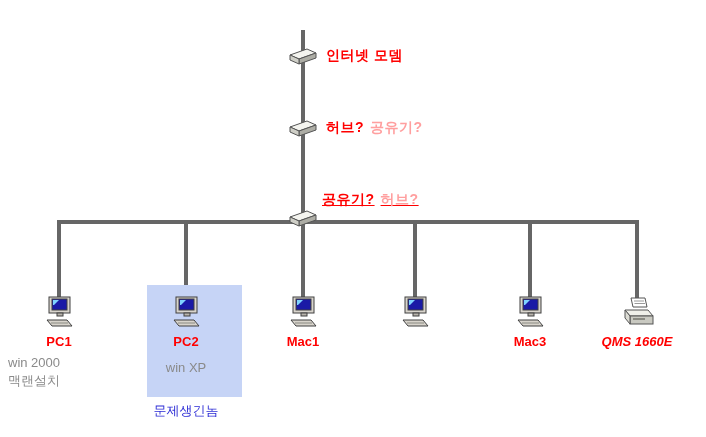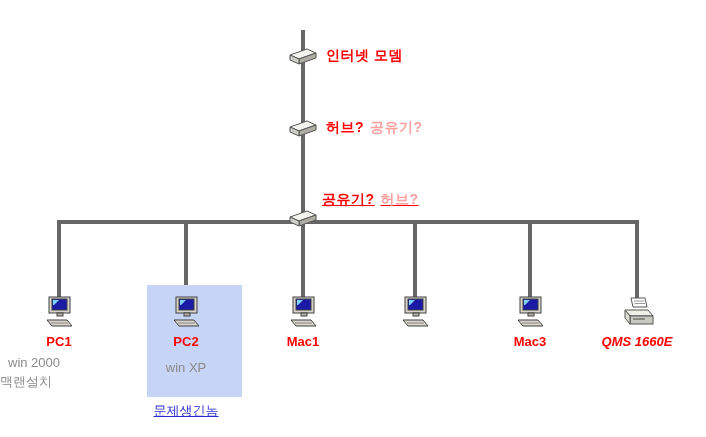--- a/index.html
+++ b/index.html
@@ -24,21 +24,21 @@
   }
   .note {
     position:absolute; font-size:13px; color:var(--note,#8a8a8a);
     line-height:19px; white-space:nowrap;
   }
   .note-center { width:120px; text-align:center; }
   .highlight-box { position:absolute; background:var(--highlight,#c6d4f6); }
   .caption-link {
     position:absolute; width:130px; text-align:center;
     font-size:13px; color:var(--caption,#2b2bd5);
-    text-decoration:underline; cursor:pointer; white-space:nowrap;
+    cursor:pointer; white-space:nowrap;
   }
 </style>
 </head>
 <body>
 
 <div class="canvas">
 
   <div class="line" style="left:301px; top:30px; width:4px; height:192px;"></div>
   <div class="line" style="left:57px; top:220px; width:582px; height:4px;"></div>
   <div class="line" style="left:57px;  top:220px; width:4px; height:80px;"></div>
@@ -88,21 +88,21 @@
       <rect x="8" y="1" width="21" height="16" fill="#d8d4cc" stroke="#404040"></rect>
       <rect x="11" y="3" width="15" height="11" fill="#1a1aa6" stroke="#404040"></rect>
       <polygon points="12,4 18,4 13,9 12,9" fill="#7fd4ff"></polygon>
       <rect x="16" y="17" width="6" height="3" fill="#b8b4ac" stroke="#404040"></rect>
       <polygon points="6,24 26,24 31,30 11,30" fill="#d8d4cc" stroke="#404040"></polygon>
       <line x1="10" y1="27" x2="27" y2="27" stroke="#8a8a82" stroke-width="1"></line>
     </svg>
   </span>
   <div class="device-label" style="left:-1px; top:334px;">PC1</div>
   <div class="note" style="left:8px;  top:353px;">win 2000</div>
-  <div class="note" style="left:0;  top:372px;">맥랜설치</div>
+  <div class="note" style="left:8px;  top:372px;font-family:Liberation Mono, monospace;">맥랜설치</div>
 
   <span class="icon" style="left:168px; top:296px;">
     <svg width="36" height="34" viewBox="0 0 36 34">
       <rect x="8" y="1" width="21" height="16" fill="#d8d4cc" stroke="#404040"></rect>
       <rect x="11" y="3" width="15" height="11" fill="#1a1aa6" stroke="#404040"></rect>
       <polygon points="12,4 18,4 13,9 12,9" fill="#7fd4ff"></polygon>
       <rect x="16" y="17" width="6" height="3" fill="#b8b4ac" stroke="#404040"></rect>
       <polygon points="6,24 26,24 31,30 11,30" fill="#d8d4cc" stroke="#404040"></polygon>
       <line x1="10" y1="27" x2="27" y2="27" stroke="#8a8a82" stroke-width="1"></line>
     </svg>

